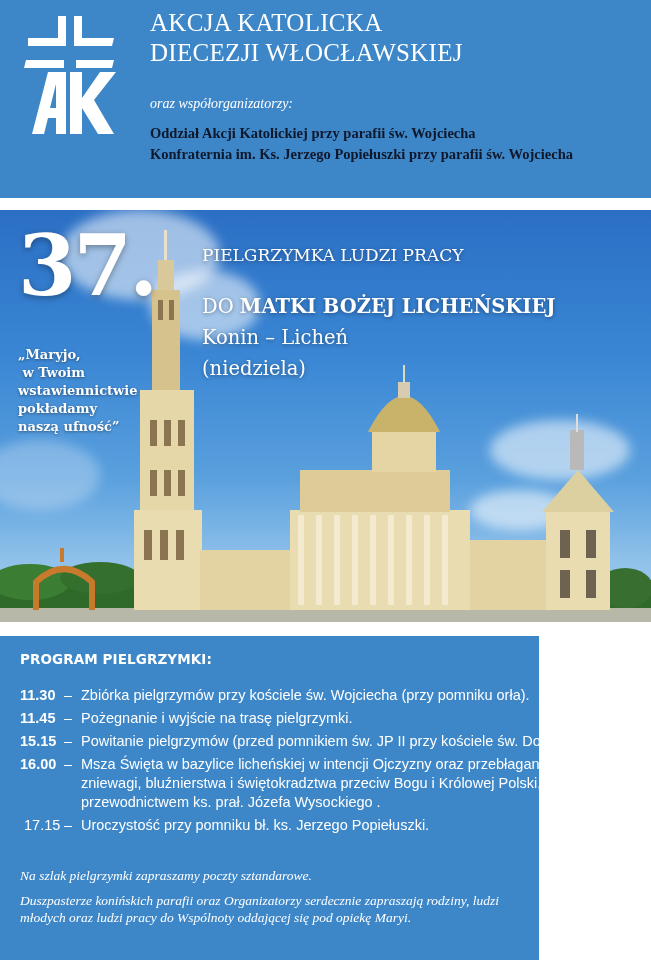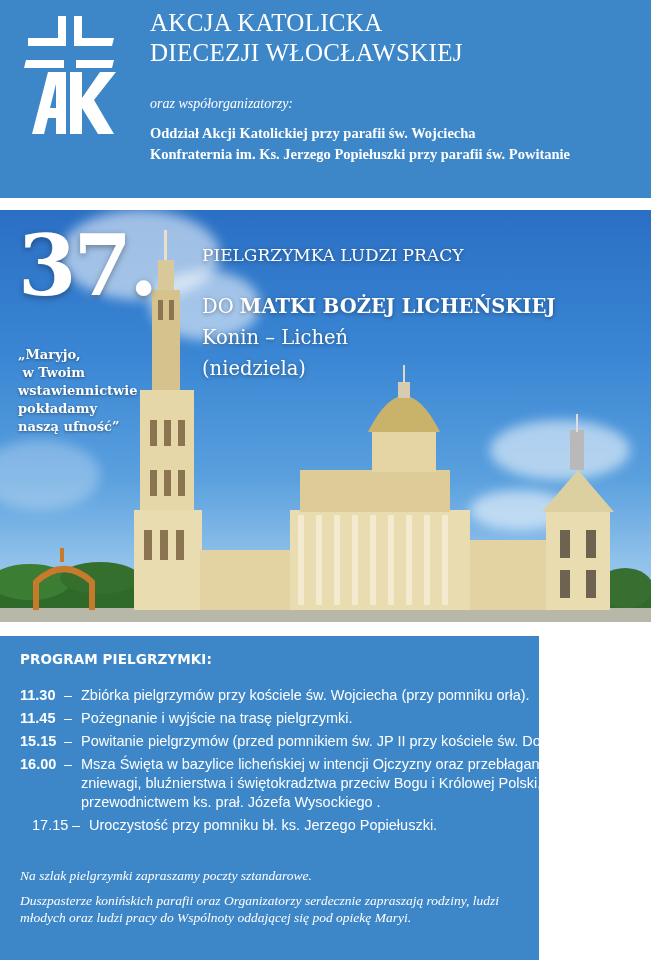--- a/index.html
+++ b/index.html
@@ -16,21 +16,21 @@
     position: absolute; left: 150px; top: 8px;
     font-family: "Liberation Serif", serif; font-size: 25px; line-height: 30px;
     letter-spacing: 0.3px; font-weight: normal; color: #fff;
   }
   .co-label {
     position: absolute; left: 150px; top: 96px;
     font-style: italic; font-size: 14px; color: #fff;
   }
   .co-list {
     position: absolute; left: 150px; top: 123px; list-style: none;
-    font-size: 14.5px; line-height: 21px; font-weight: bold; color: #ffffff;
+    font-size: 14.5px; line-height: 21px; font-weight: bold; color: #0f172a;
   }
 
   
   .hero {
     position: absolute; left: 0; top: 210px; width: 651px; height: 412px; overflow: hidden;
     background: linear-gradient(180deg, #2b6fc4 0%, #3a86d4 35%, #5aa0de 65%, #8fc1ea 85%, #a9cfee 100%);
   }
   .cloud { position: absolute; border-radius: 50%; background: rgba(255,255,255,0.55); filter: blur(6px); }
   .hero-number {
     position: absolute; left: 18px; top: 14px;
@@ -57,21 +57,21 @@
     position: absolute; left: 0; top: 636px; width: 539px; height: 324px;
     background: #3d87c8;
   }
   .program-title {
     position: absolute; left: 20px; top: 15px;
     font-family: "DejaVu Sans", sans-serif; font-weight: bold; font-size: 13.5px; letter-spacing: 0.1px;
   }
   .schedule { position: absolute; left: 20px; top: 50px; width: 620px; list-style: none; }
   .schedule li { display: flex; font-family: "Liberation Sans", sans-serif; font-size: 14.5px; line-height: 19px; margin-bottom: 4px; }
   .schedule .time { width: 44px; font-weight: bold; flex: none; }
-  .schedule .time.light { font-weight: normal; padding-left: 4px; margin-left: 8px; }
+  .schedule .time.light { font-weight: normal; padding-left: 4px; }
   .schedule .dash { width: 17px; flex: none; }
   .schedule .desc { flex: 1; }
   .note { position: absolute; left: 20px; font-style: italic; font-size: 13.5px; line-height: 17px; }
   .note1 { top: 231px; }
   .note2 { top: 256px; width: 520px; }
 </style>
 </head>
 <body>
 
 <header class="header">
@@ -92,21 +92,21 @@
 
     <path d="M50 56 L62 56 L62 82 L80 56 L96 56 L74 84 L94 118 L78 118 L62 92 L62 118 L50 118 Z" fill="#fff"></path>
   </svg>
   <h1 class="org-title">
     <div>AKCJA KATOLICKA</div>
     <div>DIECEZJI WŁOCŁAWSKIEJ</div>
   </h1>
   <div class="co-label">oraz współorganizatorzy:</div>
   <ul class="co-list">
     <li>Oddział Akcji Katolickiej przy parafii św. Wojciecha</li>
-    <li>Konfraternia im. Ks. Jerzego Popiełuszki przy parafii św. Powitanie</li>
+    <li>Konfraternia im. Ks. Jerzego Popiełuszki przy parafii św. Wojciecha</li>
   </ul>
 </header>
 
 <section class="hero">
   <div class="cloud" style="left:60px;top:0px;width:160px;height:90px;"></div>
   <div class="cloud" style="left:150px;top:60px;width:110px;height:70px;"></div>
   <div class="cloud" style="left:490px;top:210px;width:140px;height:60px;"></div>
   <div class="cloud" style="left:470px;top:280px;width:100px;height:40px;"></div>
   <div class="cloud" style="left:-20px;top:230px;width:120px;height:70px;opacity:0.5"></div>
 

